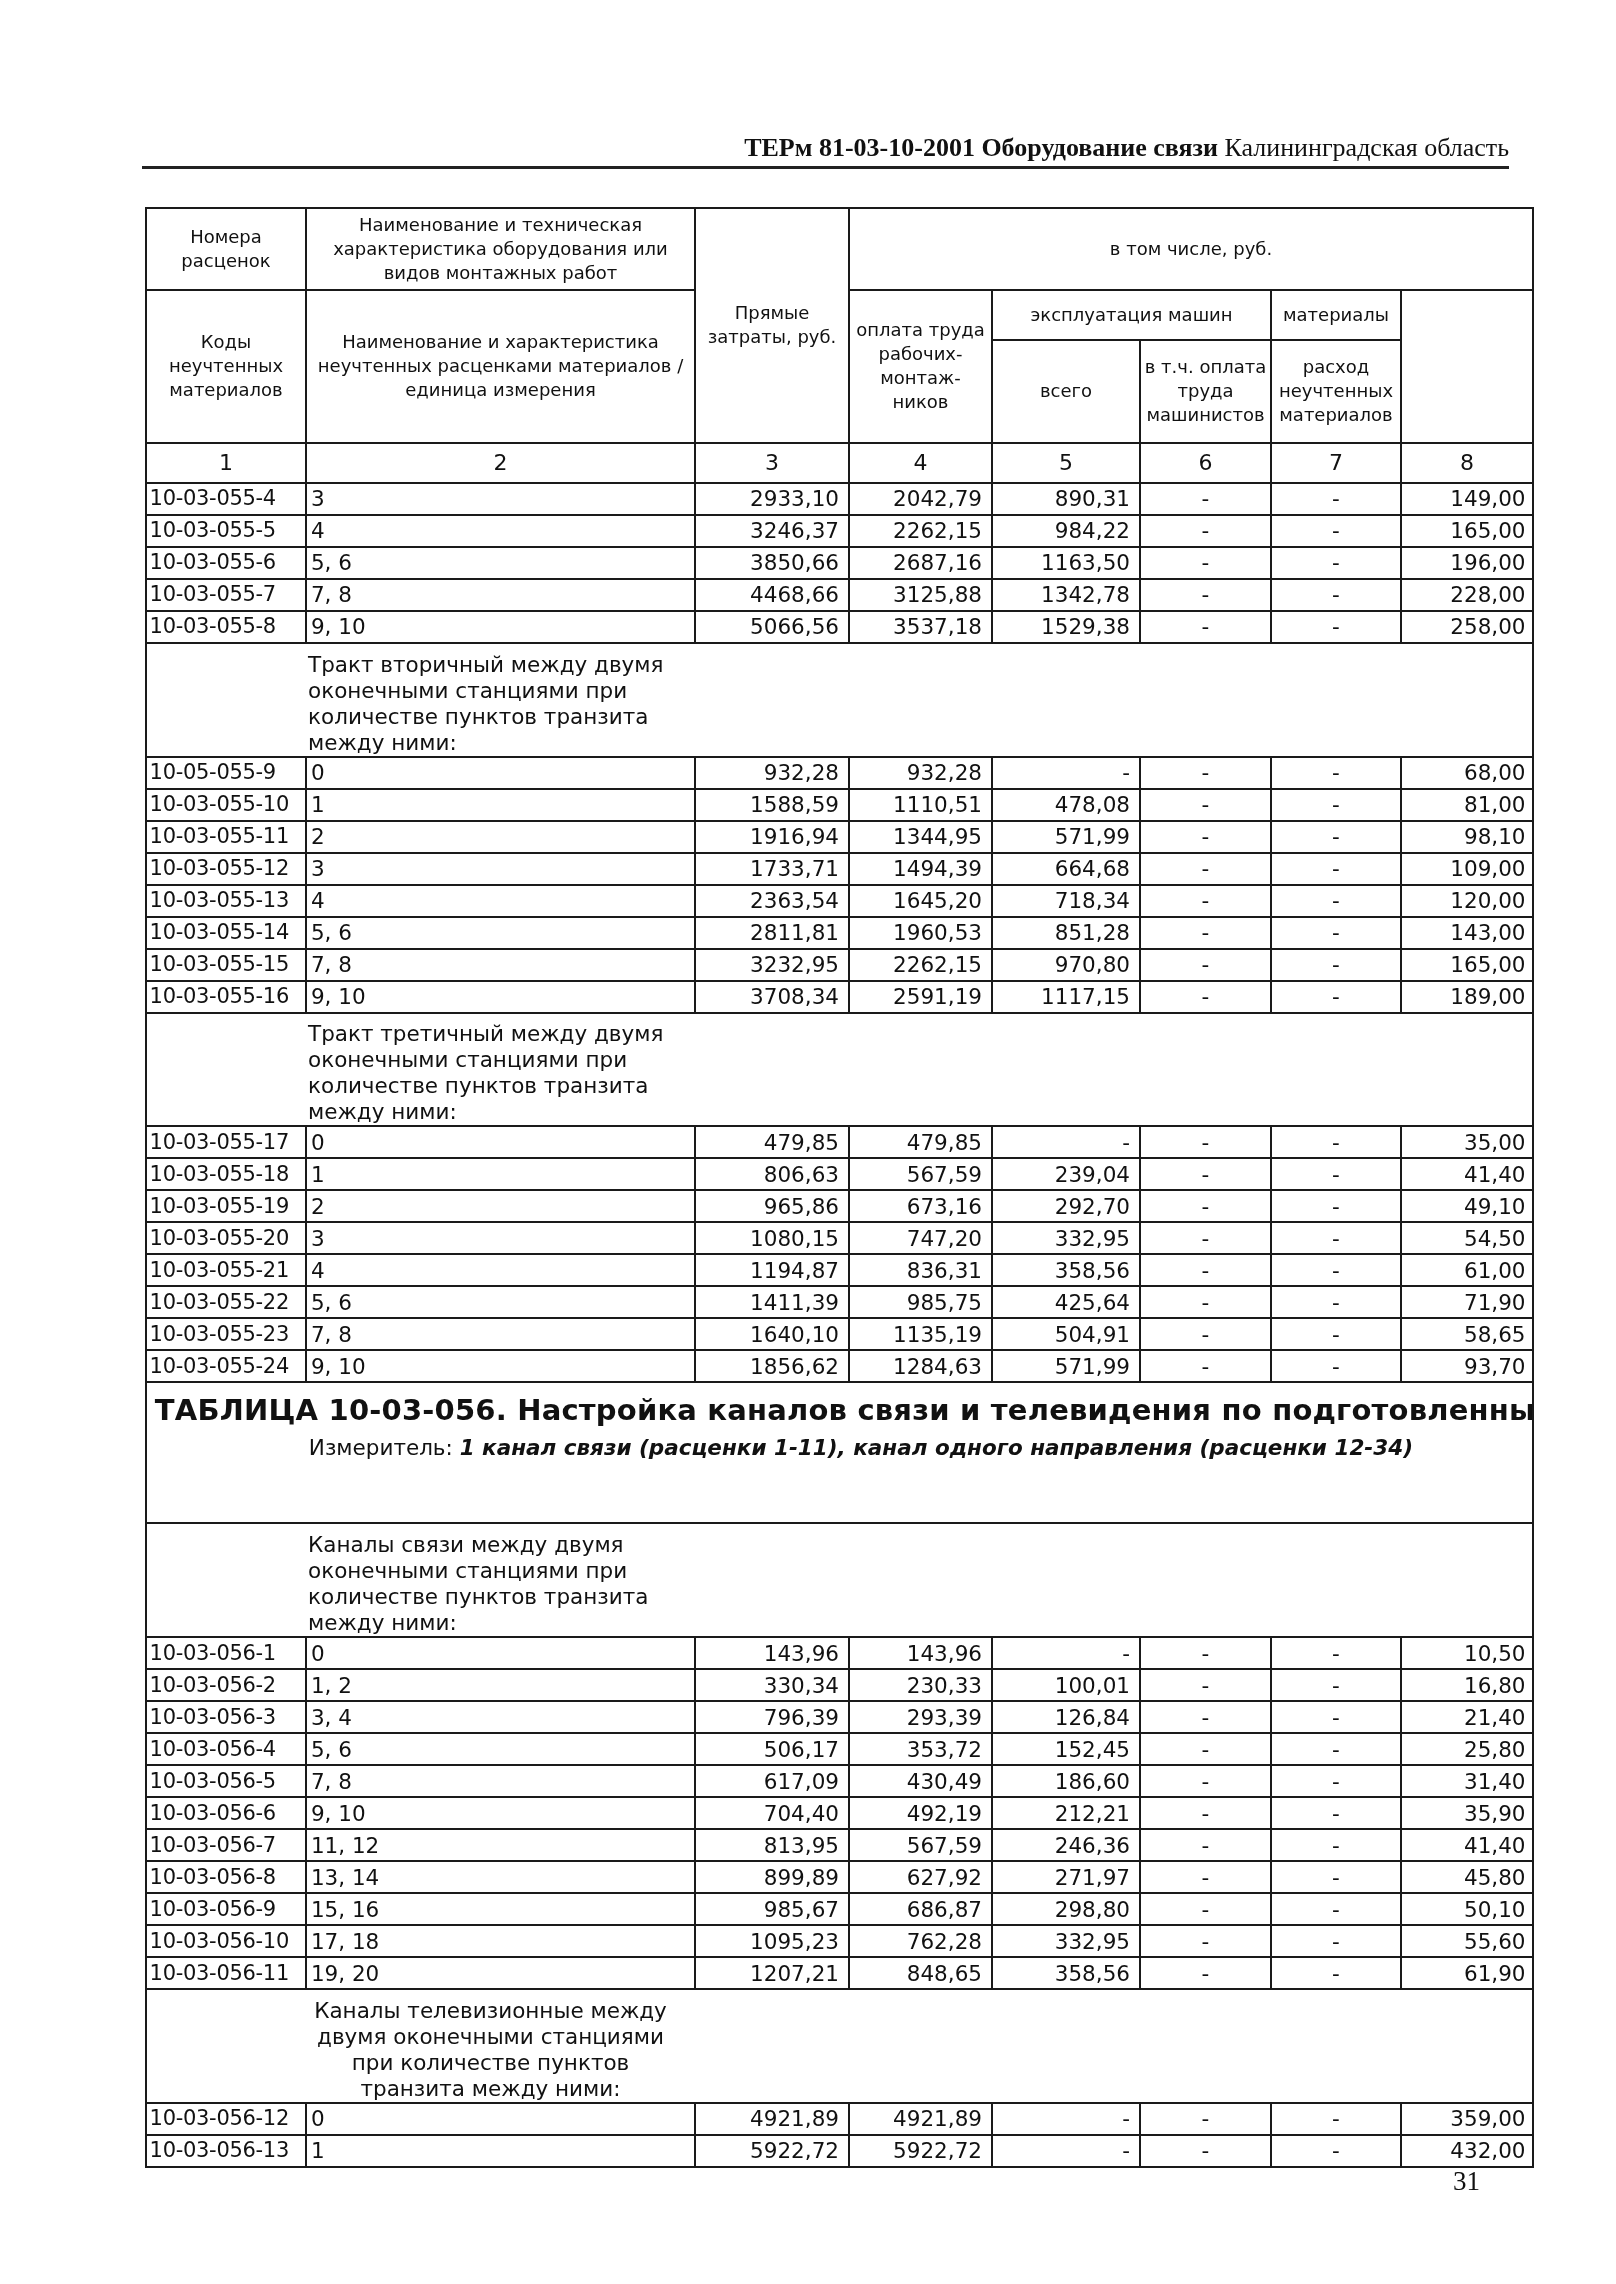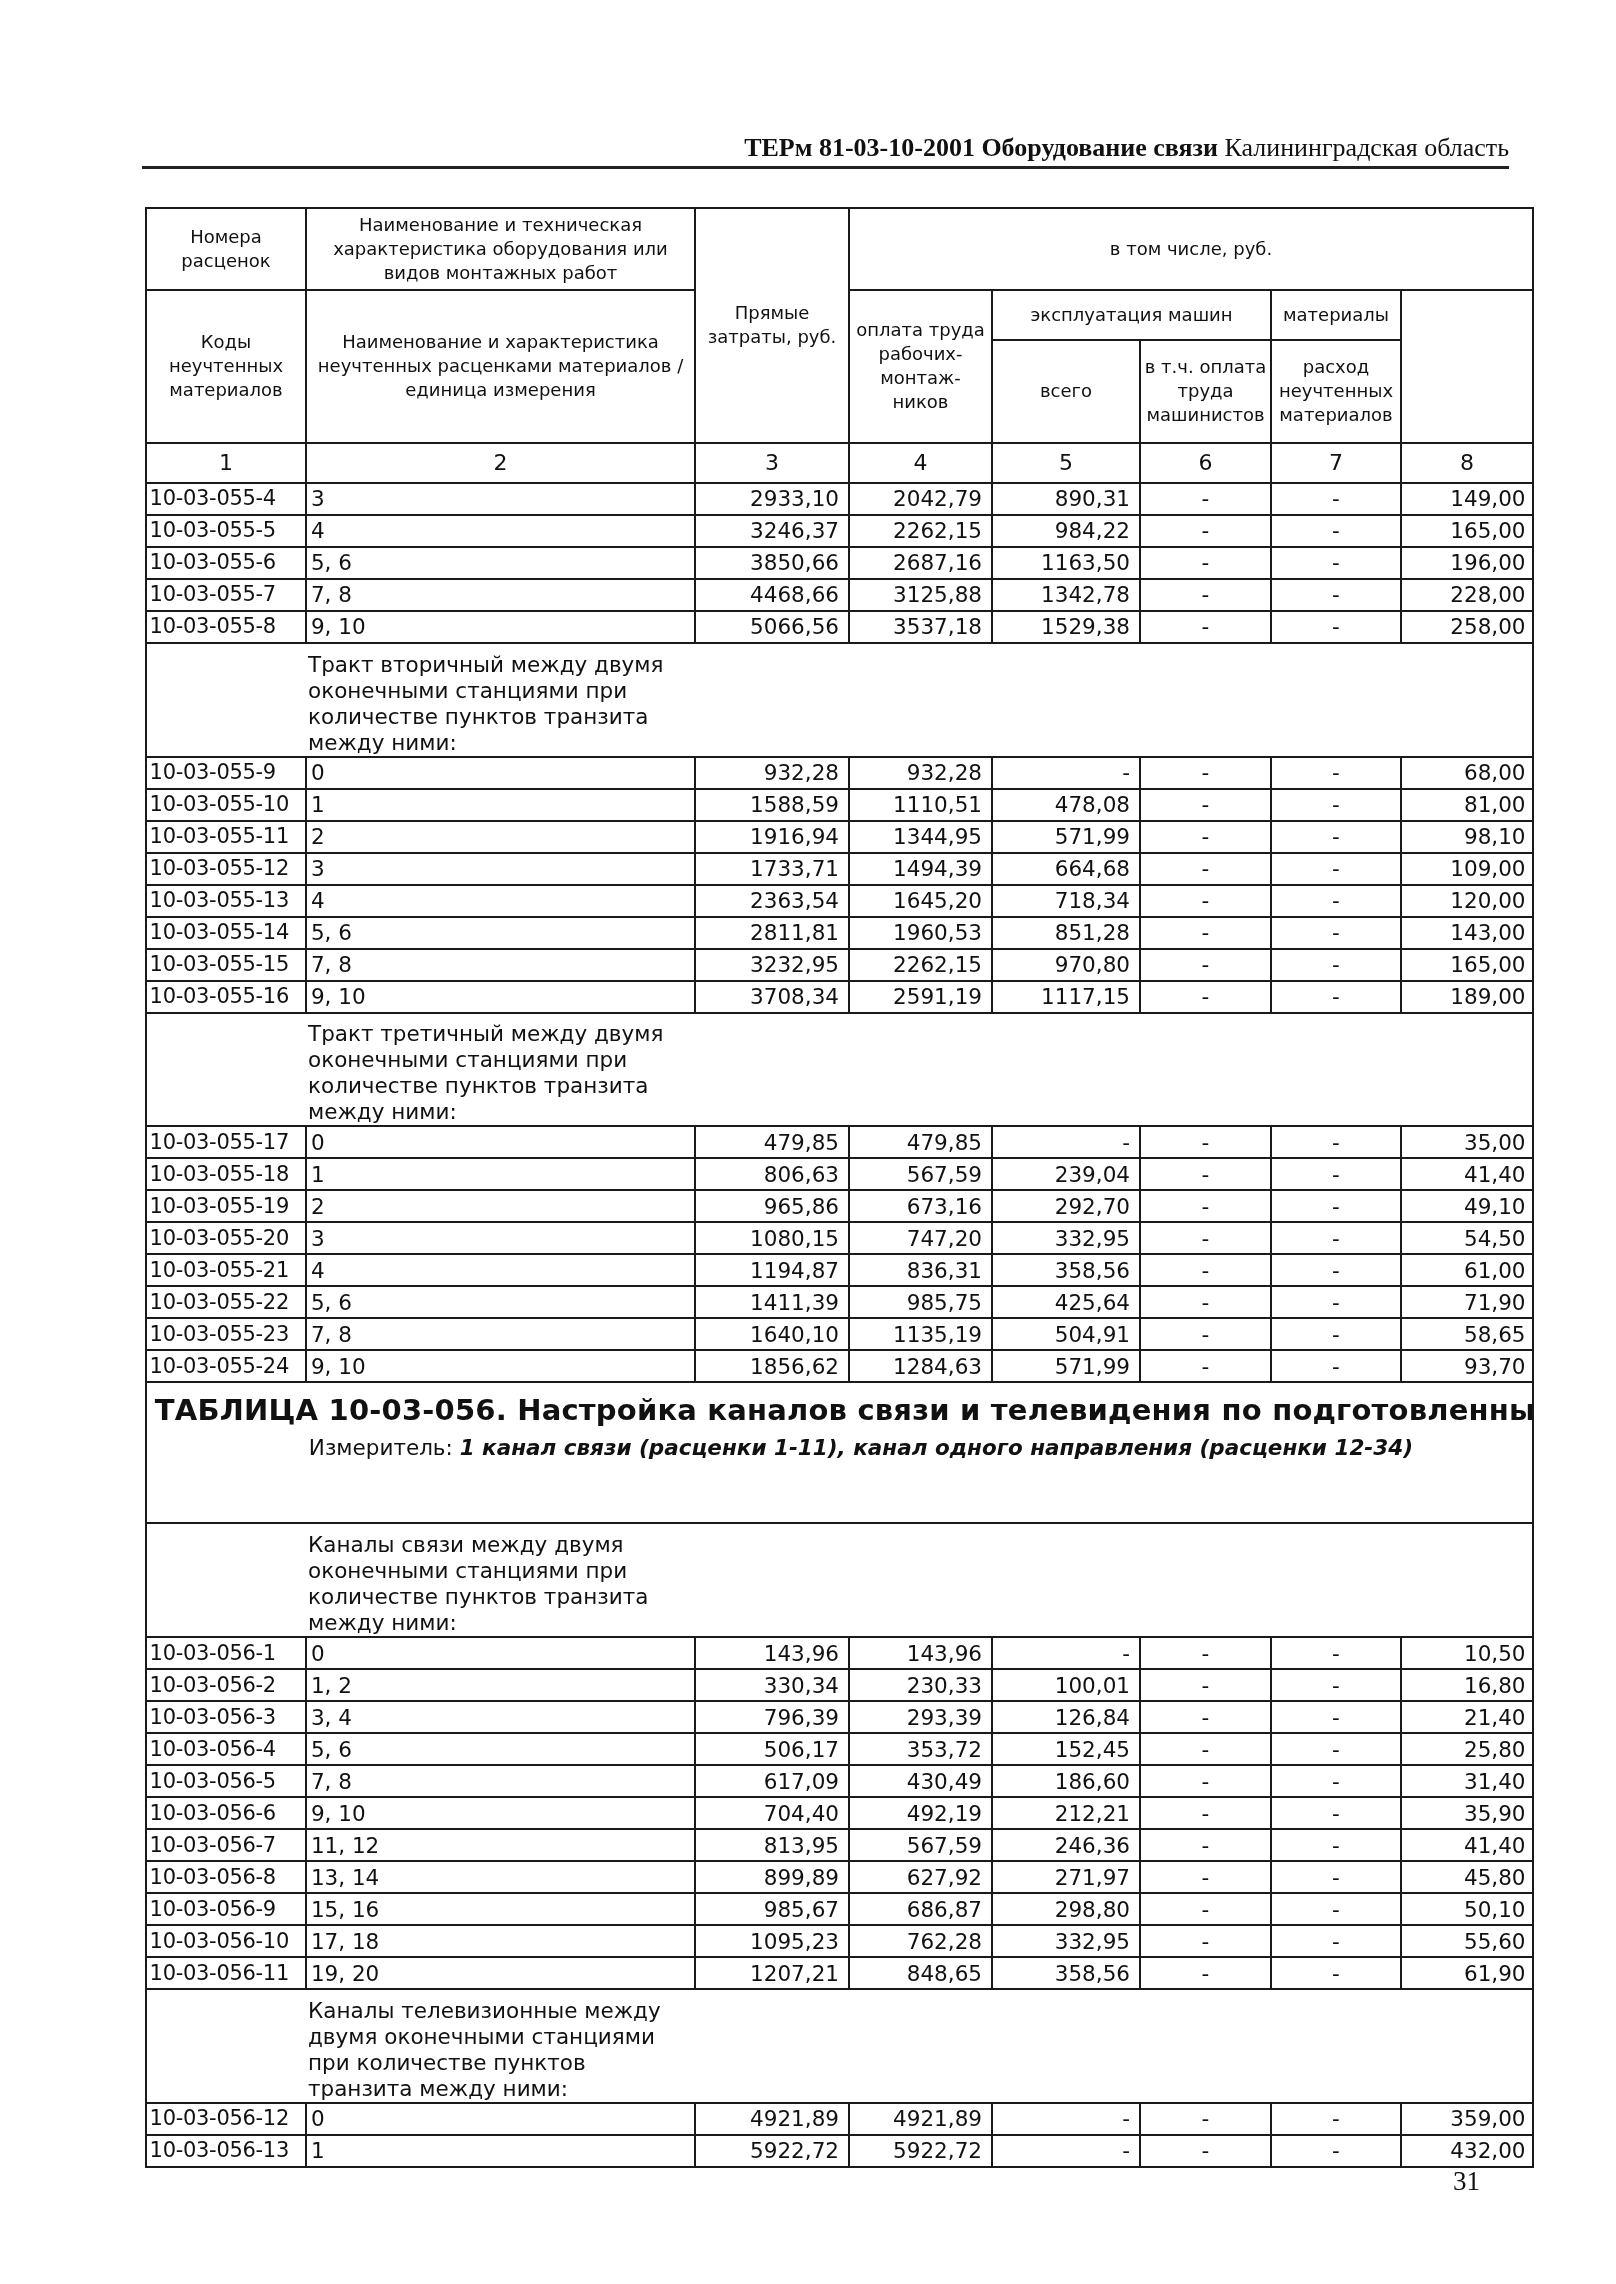--- a/index.html
+++ b/index.html
@@ -129,21 +129,21 @@
     <td class="c-right">258,00</td>
   </tr>
 
   <tr class="section">
     <td colspan="8" class="txt">
           <div style="width: 365px;">Тракт вторичный между двумя оконечными станциями при количестве пунктов транзита между ними:</div>
         </td>
   </tr>
 
   <tr class="row">
-    <td class="c-code">10-03-055-9</td>
+    <td class="c-code">10-05-055-9</td>
     <td class="c-name">0</td>
     <td class="c-num">932,28</td>
     <td class="c-num">932,28</td>
     <td class="c-num">-</td>
     <td class="c-dash">-</td>
     <td class="c-dash">-</td>
     <td class="c-right">68,00</td>
   </tr>
 
   <tr class="row">
@@ -448,21 +448,21 @@
     <td class="c-num">1207,21</td>
     <td class="c-num">848,65</td>
     <td class="c-num">358,56</td>
     <td class="c-dash">-</td>
     <td class="c-dash">-</td>
     <td class="c-right">61,90</td>
   </tr>
 
   <tr class="section">
     <td colspan="8" class="txt">
-          <div style="width: 365px;">Каналы телевизионные между двумя оконечными станциями при количестве пунктов транзита между ними:</div>
+          <div style="width: 365px; text-align: center;">Каналы телевизионные между двумя оконечными станциями при количестве пунктов транзита между ними:</div>
         </td>
   </tr>
 
   <tr class="row">
     <td class="c-code">10-03-056-12</td>
     <td class="c-name">0</td>
     <td class="c-num">4921,89</td>
     <td class="c-num">4921,89</td>
     <td class="c-num">-</td>
     <td class="c-dash">-</td>

